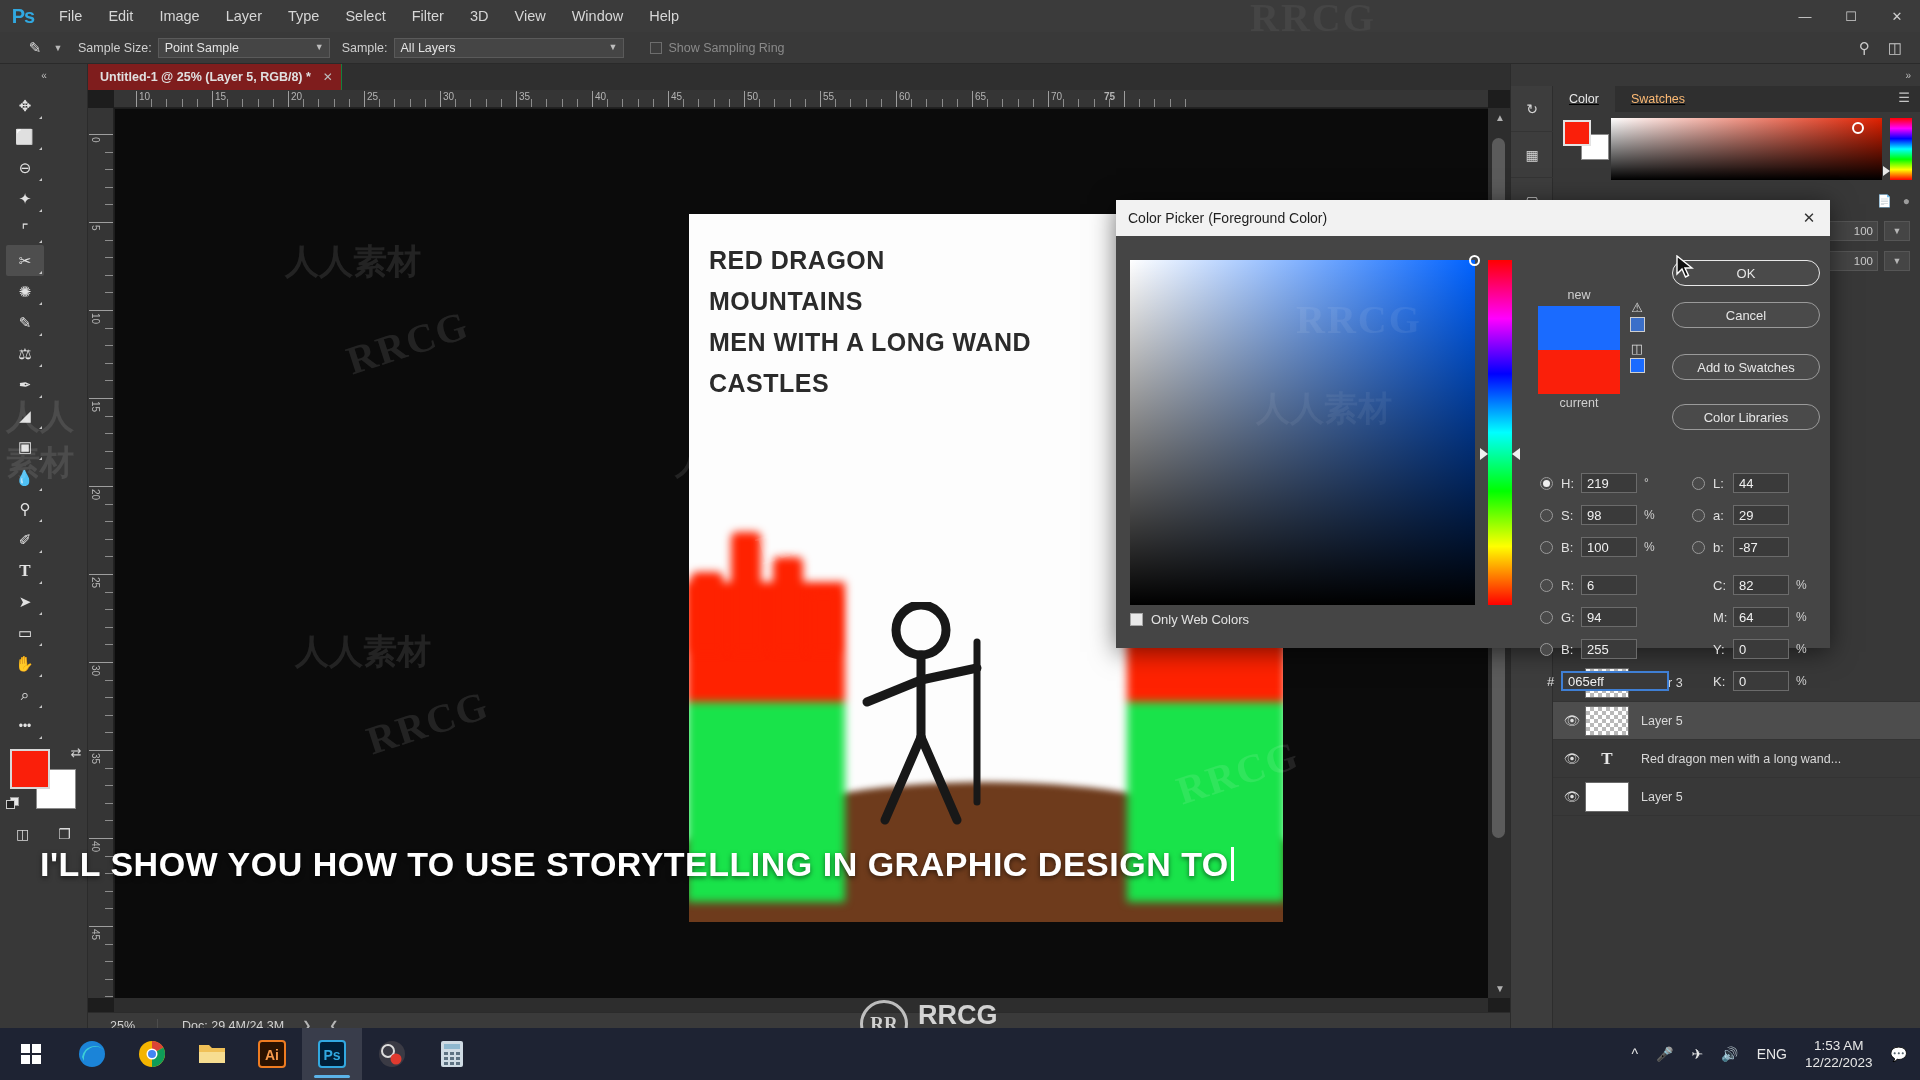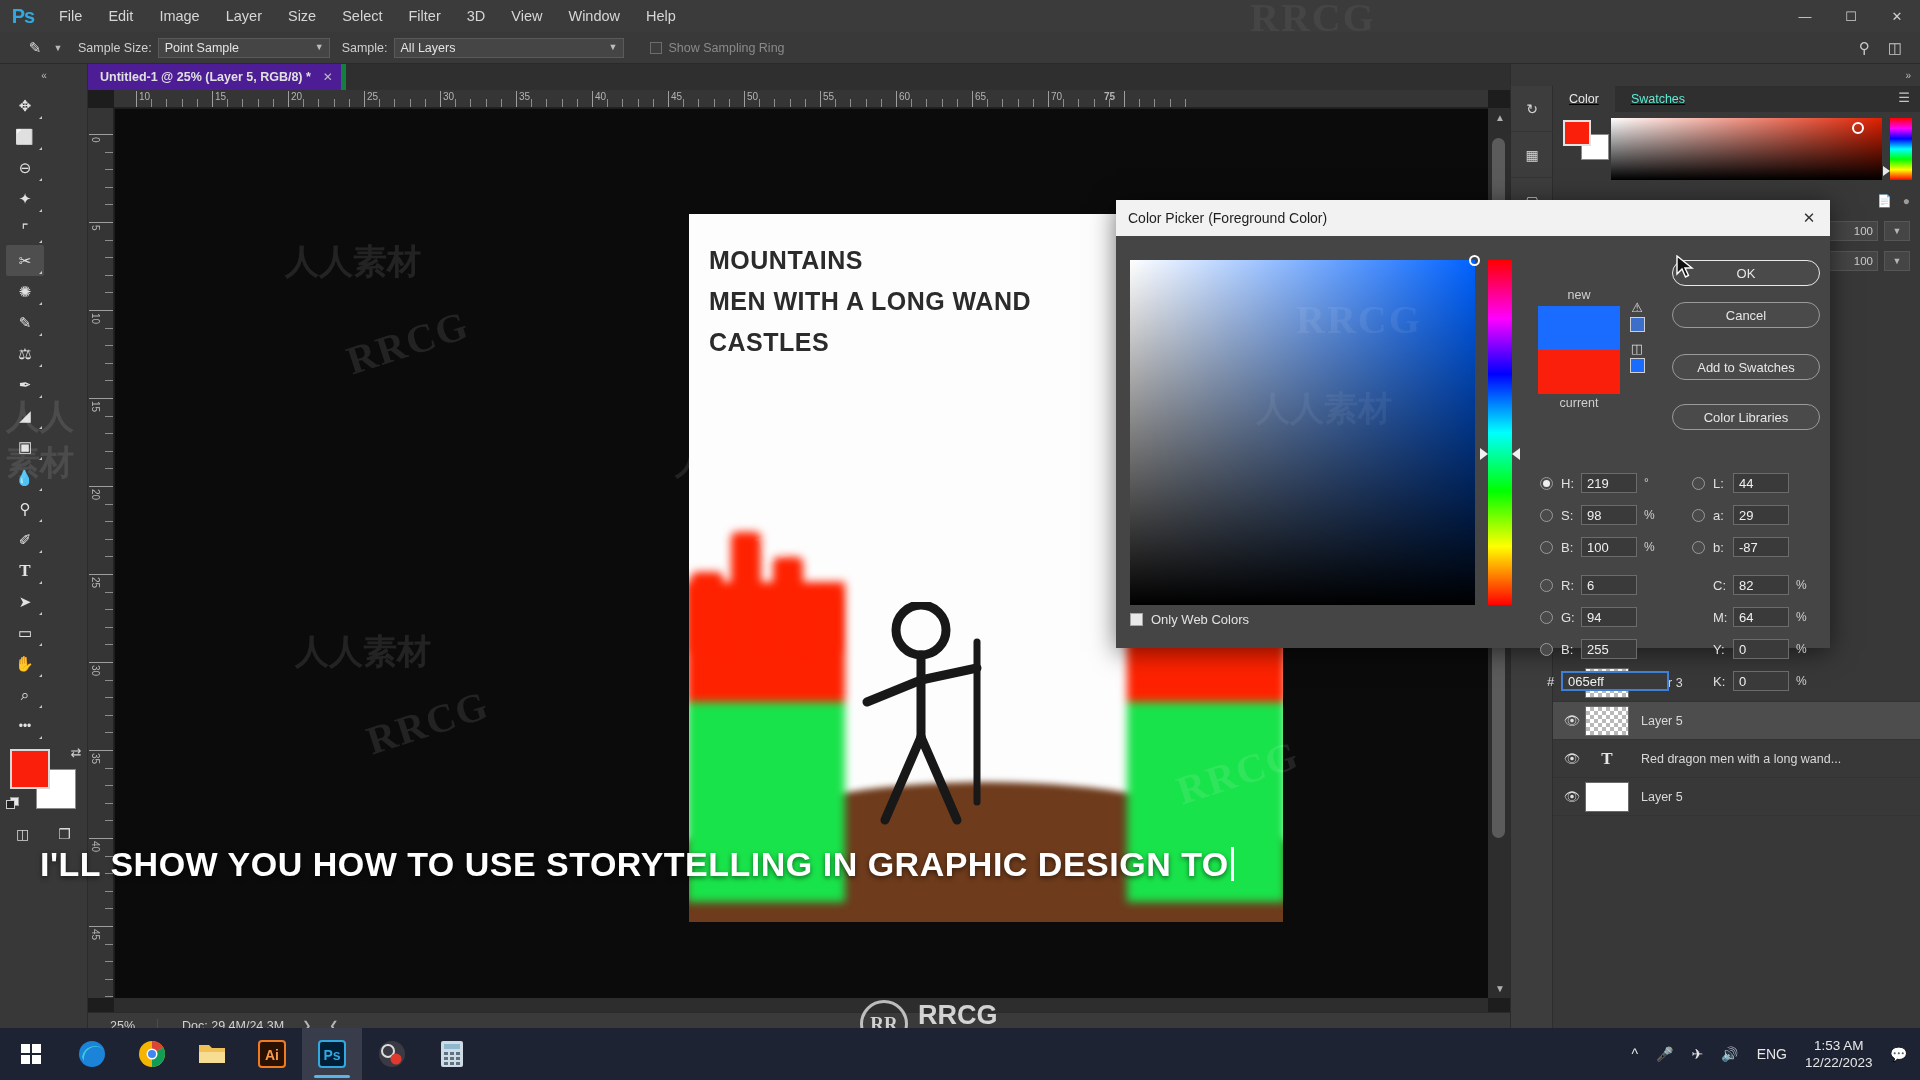--- a/index.html
+++ b/index.html
@@ -41,22 +41,22 @@
   .sw-back{position:absolute;left:30px;top:22px;width:40px;height:40px;background:#ffffff;border:1px solid #8a8a8a;}
   .sw-swap{position:absolute;right:0px;top:-2px;color:#d4d4d4;font-size:13px;}
   .sw-def{position:absolute;left:0;bottom:-2px;width:14px;height:14px;}
   .sw-def .b{position:absolute;left:0;top:3px;width:9px;height:9px;background:#222;border:1px solid #ccc;}
   .sw-def .w{position:absolute;left:4px;top:0px;width:9px;height:9px;background:#e8e8e8;border:1px solid #9a9a9a;}
   .tb-bottom{display:flex;justify-content:center;gap:12px;margin-top:12px;}
   .tb-bcell{width:30px;height:26px;display:flex;align-items:center;justify-content:center;color:#d9d9d9;font-size:14px;}
 
   
   .tabstrip{position:absolute;left:88px;top:64px;width:1422px;height:26px;background:#2f2f2f;}
-  .doctab{height:26px;background:#4c1d95;display:inline-flex;align-items:center;padding:0 8px 0 12px;
-    color:#e0e0e0;font-size:12.5px;font-weight:bold;border-right:5px solid #15803d;}
+  .doctab{height:26px;background:#7f1d1d;display:inline-flex;align-items:center;padding:0 8px 0 12px;
+    color:#e0e0e0;font-size:12.5px;font-weight:bold;border-right:1px solid #15803d;}
   .doctab .x{margin-left:12px;color:#bdbdbd;font-size:12px;font-weight:normal;}
 
   
   .canvasarea{position:absolute;left:88px;top:90px;width:1422px;height:930px;background:#1d1d1d;}
   .ruler-h{position:absolute;left:26px;top:0;right:22px;height:18px;background:#353535;border-bottom:1px solid #222;overflow:hidden;}
   .ruler-v{position:absolute;left:0;top:18px;width:26px;bottom:22px;background:#353535;border-right:1px solid #222;overflow:hidden;}
   .rh-t{position:absolute;top:9px;width:1px;height:9px;background:#8c8c8c;}
   .rh-T{position:absolute;top:1px;width:1px;height:17px;background:#9e9e9e;}
   .rh-l{position:absolute;top:1px;color:#b4b4b4;font-size:10px;}
   .rv-t{position:absolute;left:17px;height:1px;width:9px;background:#8c8c8c;}
@@ -90,21 +90,21 @@
   .sb-arr{margin-left:18px;color:#b5b5b5;font-size:11px;}
 
   
   .dock{position:absolute;left:1510px;top:64px;width:410px;height:1016px;background:#383838;border-left:1px solid #2b2b2b;}
   .dock-collapse{height:22px;display:flex;align-items:center;justify-content:flex-end;padding-right:10px;color:#bdbdbd;font-size:10px;letter-spacing:-1px;}
   .icon-rail{position:absolute;left:0;top:22px;width:42px;bottom:0;background:#3d3d3d;border-right:1px solid #2d2d2d;}
   .rail-cell{width:42px;height:46px;display:flex;align-items:center;justify-content:center;color:#d5d5d5;font-size:14px;border-bottom:1px solid #343434;}
 
   .panel-color{position:absolute;left:42px;top:22px;right:0;height:100px;background:#383838;}
   .ptabs{height:26px;background:#2f2f2f;display:flex;align-items:flex-end;position:relative;text-decoration:underline;}
-  .ptab{height:26px;padding:0 16px;display:flex;align-items:center;color:#5eead4;font-size:12.5px;}
+  .ptab{height:26px;padding:0 16px;display:flex;align-items:center;color:#fdba74;font-size:12.5px;}
   .ptab.active{background:#383838;color:#eaeaea;}
   .pmenu{position:absolute;right:10px;top:6px;color:#c5c5c5;font-size:13px;line-height:11px;}
   .color-body{position:relative;height:74px;padding:6px 8px;display:flex;align-items:flex-start;gap:8px;}
   .cc-sw{position:relative;width:42px;height:40px;}
   .cc-f{position:absolute;left:2px;top:2px;width:28px;height:26px;background:#fa1f0a;border:2px solid #e3e3e3;}
   .cc-b{position:absolute;left:20px;top:16px;width:28px;height:26px;background:#fff;border:1px solid #8a8a8a;}
   .cc-ramp{flex:1;height:62px;background:
      linear-gradient(to bottom, rgba(0,0,0,0), rgba(0,0,0,1)),
      linear-gradient(to right,#ffffff,#e02000);position:relative;}
   .cc-ring{position:absolute;right:18px;top:4px;width:12px;height:12px;border:2px solid #fff;border-radius:50%;}
@@ -203,21 +203,21 @@
 <body>
 
 <div id="app">
 
   <div class="menubar">
     <div class="ps-logo">Ps</div>
     <div class="menu-item">File</div>
     <div class="menu-item">Edit</div>
     <div class="menu-item">Image</div>
     <div class="menu-item">Layer</div>
-    <div class="menu-item">Size</div>
+    <div class="menu-item">Type</div>
     <div class="menu-item">Select</div>
     <div class="menu-item">Filter</div>
     <div class="menu-item">3D</div>
     <div class="menu-item">View</div>
     <div class="menu-item">Window</div>
     <div class="menu-item">Help</div>
     <div class="winbtns">
       <div class="winbtn">—</div>
       <div class="winbtn">☐</div>
       <div class="winbtn">✕</div>
@@ -466,20 +466,21 @@
             <circle cx="72" cy="28" r="25" fill="none" stroke="#181818" stroke-width="9"></circle>
             <line x1="72" y1="53" x2="72" y2="135" stroke="#181818" stroke-width="9" stroke-linecap="round"></line>
             <line x1="72" y1="78" x2="18" y2="100" stroke="#181818" stroke-width="9" stroke-linecap="round"></line>
             <line x1="72" y1="78" x2="128" y2="66" stroke="#181818" stroke-width="9" stroke-linecap="round"></line>
             <line x1="72" y1="135" x2="36" y2="218" stroke="#181818" stroke-width="9" stroke-linecap="round"></line>
             <line x1="72" y1="135" x2="108" y2="218" stroke="#181818" stroke-width="9" stroke-linecap="round"></line>
             <line x1="128" y1="40" x2="128" y2="200" stroke="#181818" stroke-width="7" stroke-linecap="round"></line>
           </svg>
         </div>
         <div class="ab-txt">
+          <div>RED DRAGON</div>
           <div>MOUNTAINS</div>
           <div>MEN WITH A LONG WAND</div>
           <div>CASTLES</div>
         </div>
       </div>
 
       <div class="wm rr" style="left:230px;top:210px;transform:rotate(-18deg)">RRCG</div>
       <div class="wm cn" style="left:170px;top:130px">人人素材</div>
       <div class="wm rr" style="left:250px;top:590px;transform:rotate(-18deg)">RRCG</div>
       <div class="wm cn" style="left:180px;top:520px">人人素材</div>

